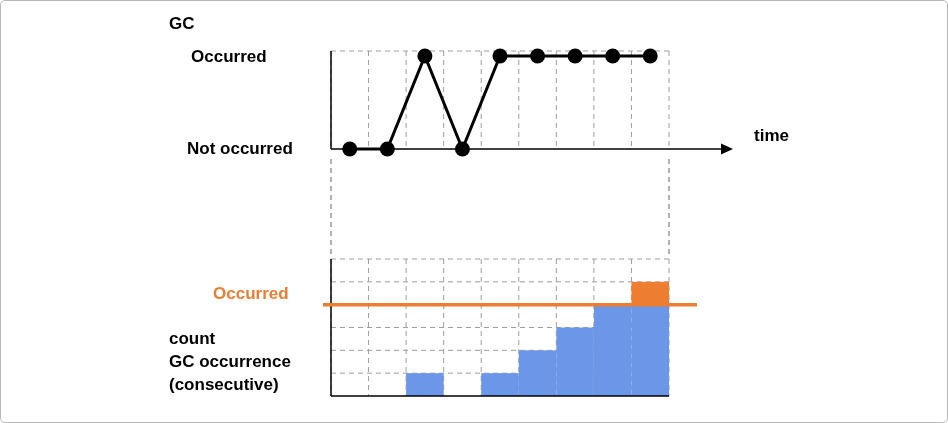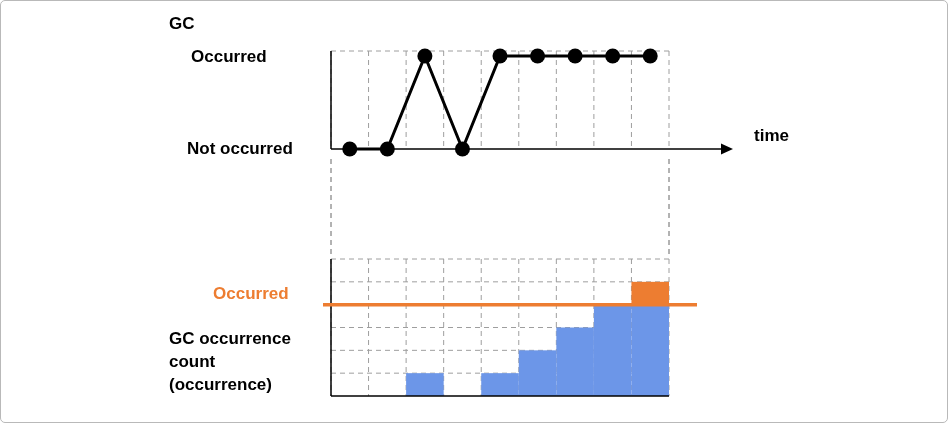--- a/index.html
+++ b/index.html
@@ -106,18 +106,18 @@
 
   <div class="lbl" style="left:190px; top:45px;">Occurred</div>
 
   <div class="lbl" style="left:186px; top:137px;">Not occurred</div>
 
   <div class="lbl" style="left:753px; top:124px;">time</div>
 
   <div class="lbl orange" style="left:212px; top:282px;">Occurred</div>
 
   <div class="ylabel-block">
+    <div>count</div>
     <div>GC occurrence</div>
-    <div>count</div>
-    <div>(occurrence)</div>
+    <div>(consecutive)</div>
   </div>
 
 </div>
 
 </body></html>

